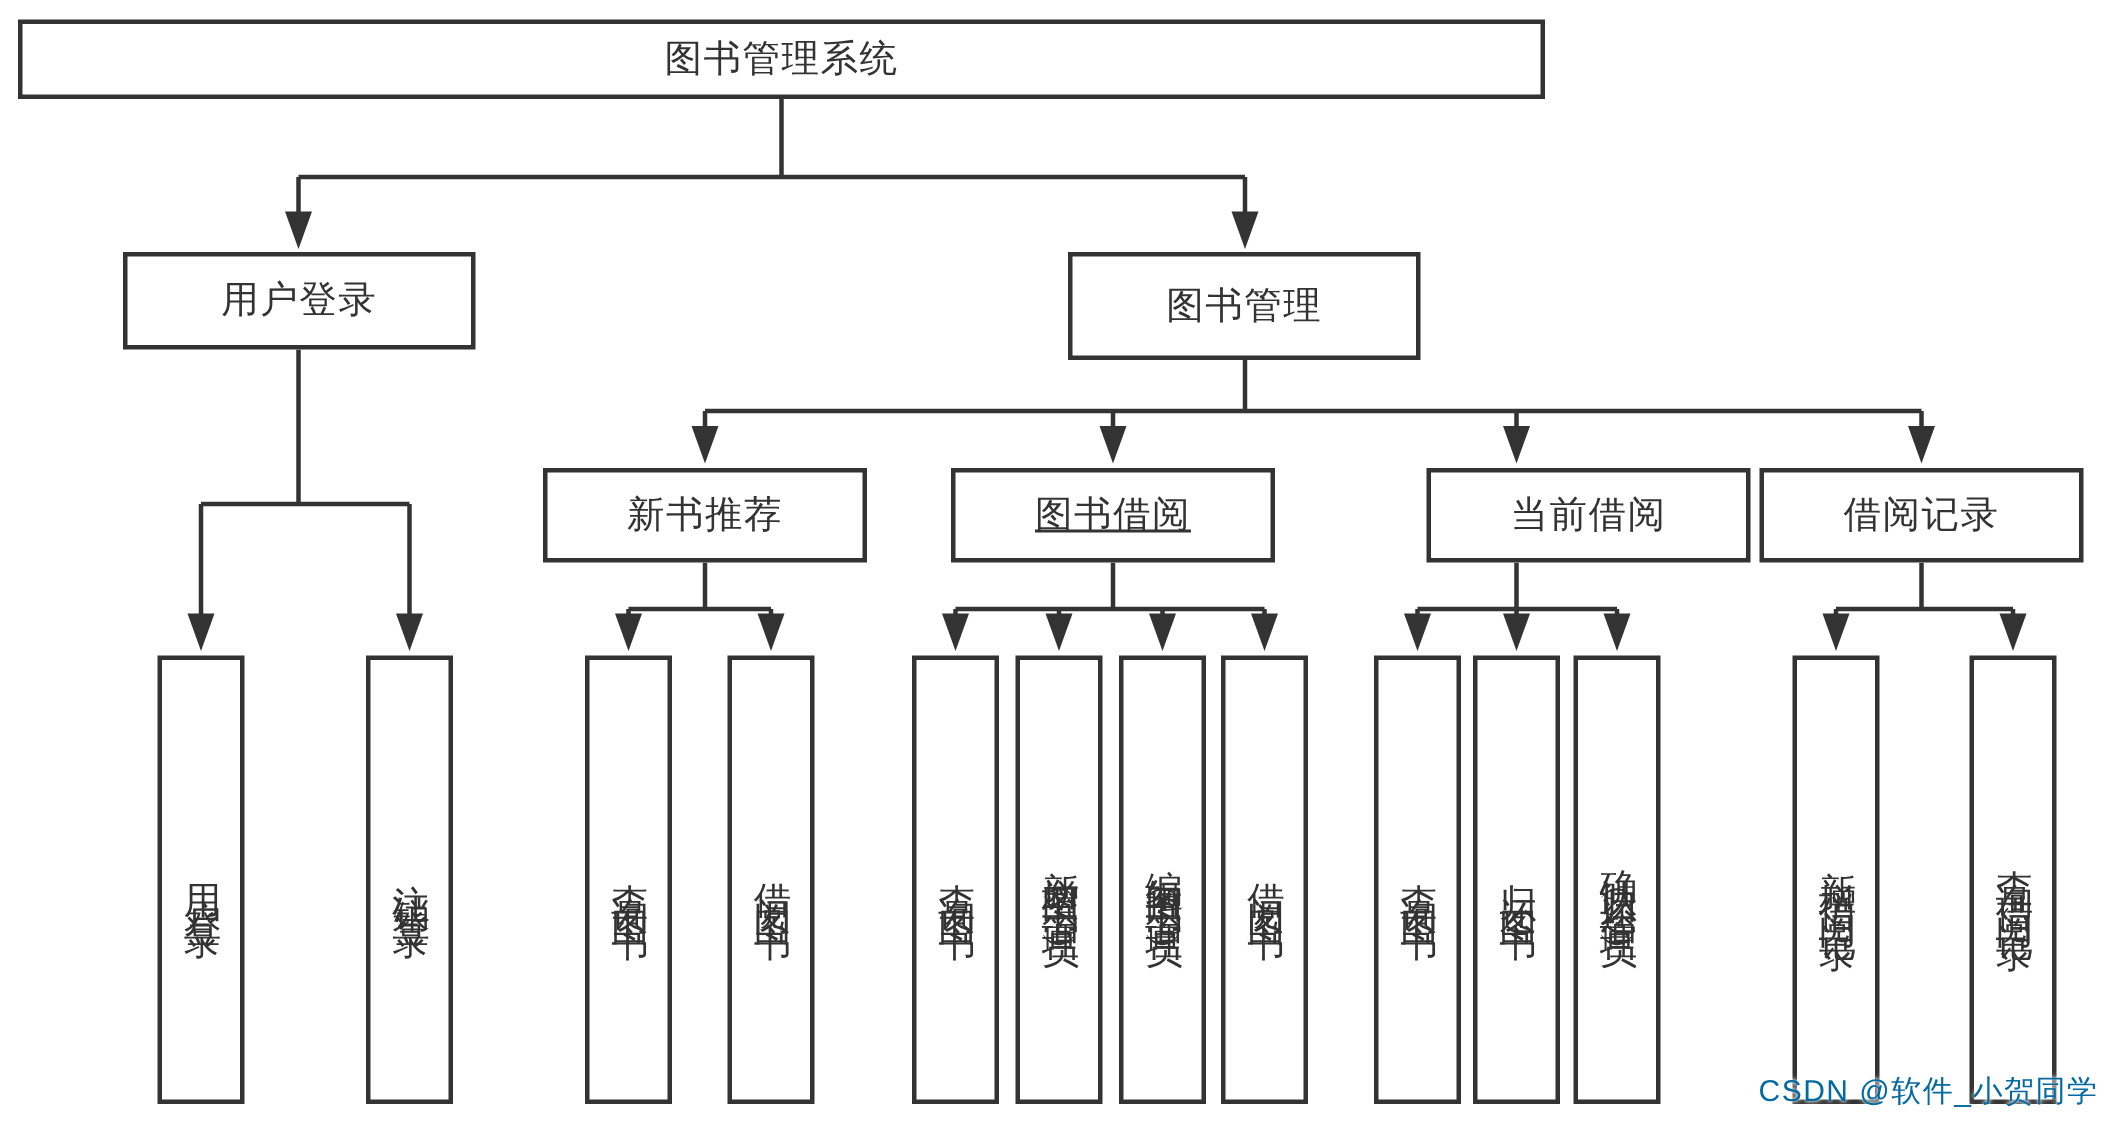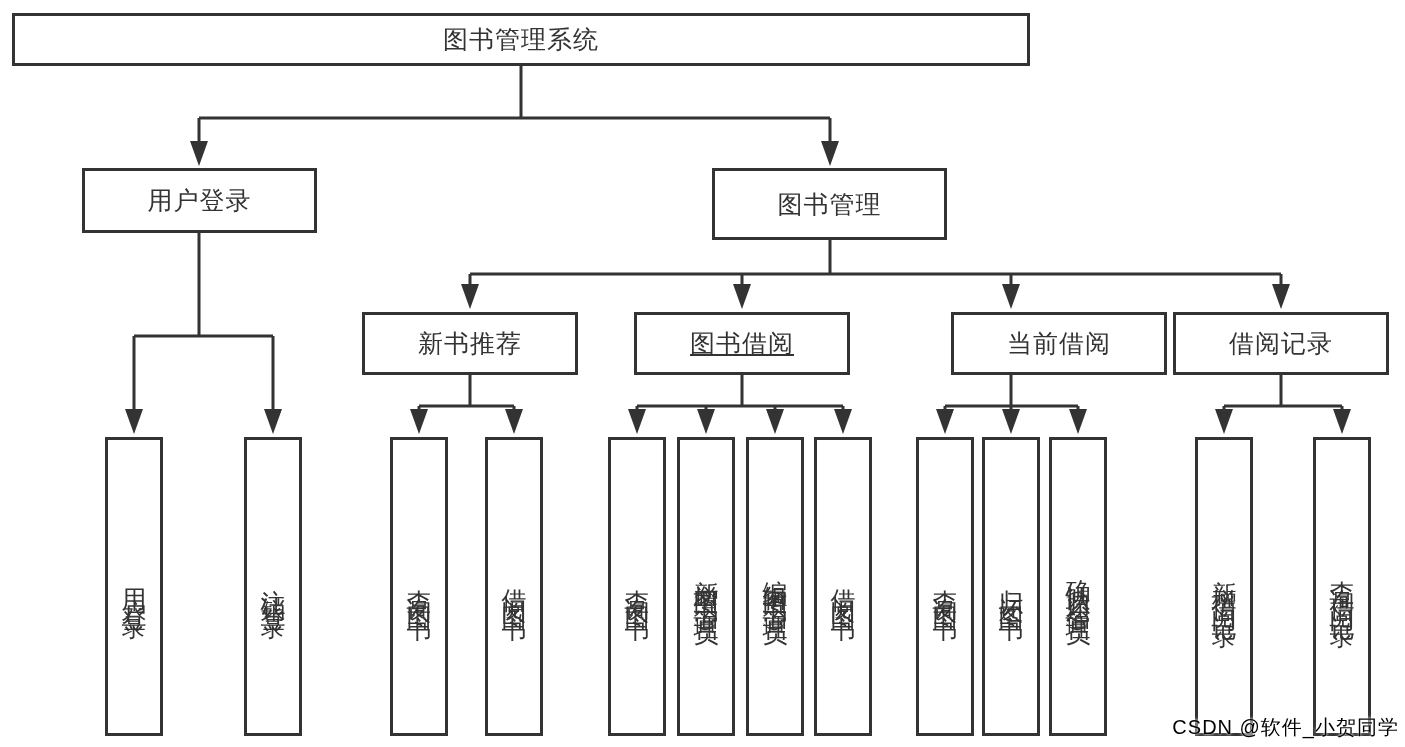--- a/index.html
+++ b/index.html
@@ -68,21 +68,21 @@
   .p9  { left: 916px; }
   .p10 { left: 982px; }
   .p11 { left: 1049px; }
   .p12 { left: 1195px; }
   .p13 { left: 1313px; }
   #watermark {
     position: absolute;
     right: 6px;
     bottom: 6px;
     font-size: 20px;
-    color: #000000;
+    color: #0369a1;
     letter-spacing: 1px;
     text-shadow: 0 0 4px #ffffff, 0 0 2px #ffffff;
     z-index: 10;
     white-space: nowrap;
   }
 </style>
 </head>
 <body>
 
 <div id="canvas">

